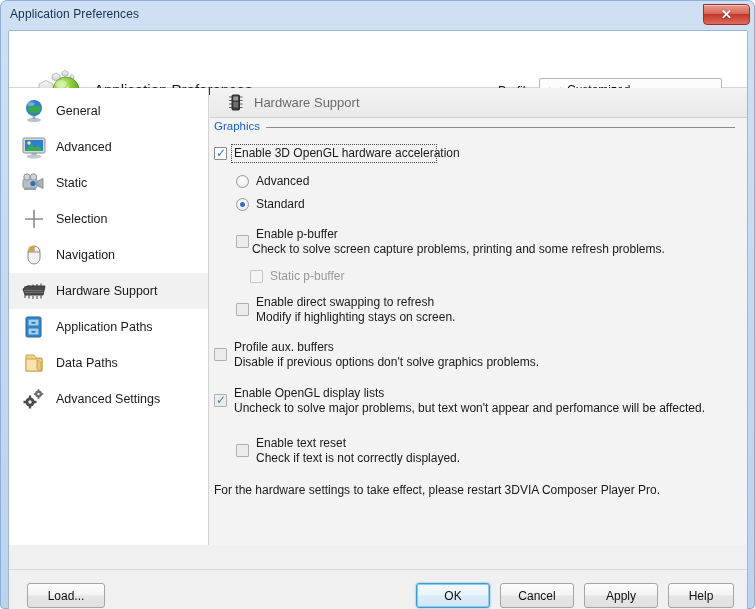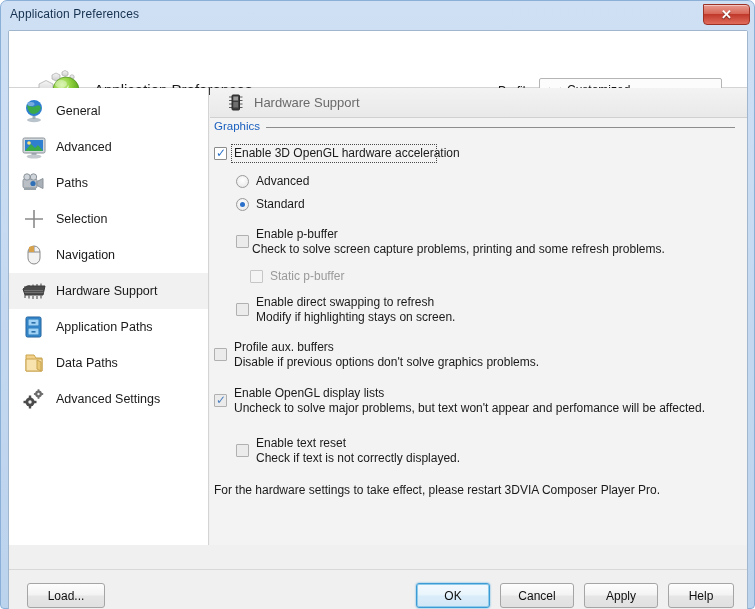--- a/index.html
+++ b/index.html
@@ -391,21 +391,21 @@
         <span class="nav-icon">
           <svg width="26" height="26" viewBox="0 0 26 26">
             <rect x="2" y="9" width="14" height="9" rx="1.5" fill="#b9bfc5" stroke="#8c949b"></rect>
             <circle cx="6" cy="7" r="3.2" fill="#cfd5da" stroke="#8c949b"></circle>
             <circle cx="12.5" cy="7" r="3.2" fill="#cfd5da" stroke="#8c949b"></circle>
             <path d="M16 11.5 l6-3 v10 l-6-3 z" fill="#a9b0b7" stroke="#8c949b"></path>
             <circle cx="12" cy="13.5" r="2.6" fill="#2f6fb5"></circle>
             <rect x="3" y="18" width="12" height="2" fill="#9aa2a9"></rect>
           </svg>
         </span>
-        <span class="nav-label">Paths</span>
+        <span class="nav-label">Static</span>
       </div>
 
       <div class="nav-item">
         <span class="nav-icon">
           <svg width="26" height="26" viewBox="0 0 26 26">
             <path d="M13 4 V22 M4 13 H22" stroke="#8a8a8a" stroke-width="1.6"></path>
           </svg>
         </span>
         <span class="nav-label">Selection</span>
       </div>

